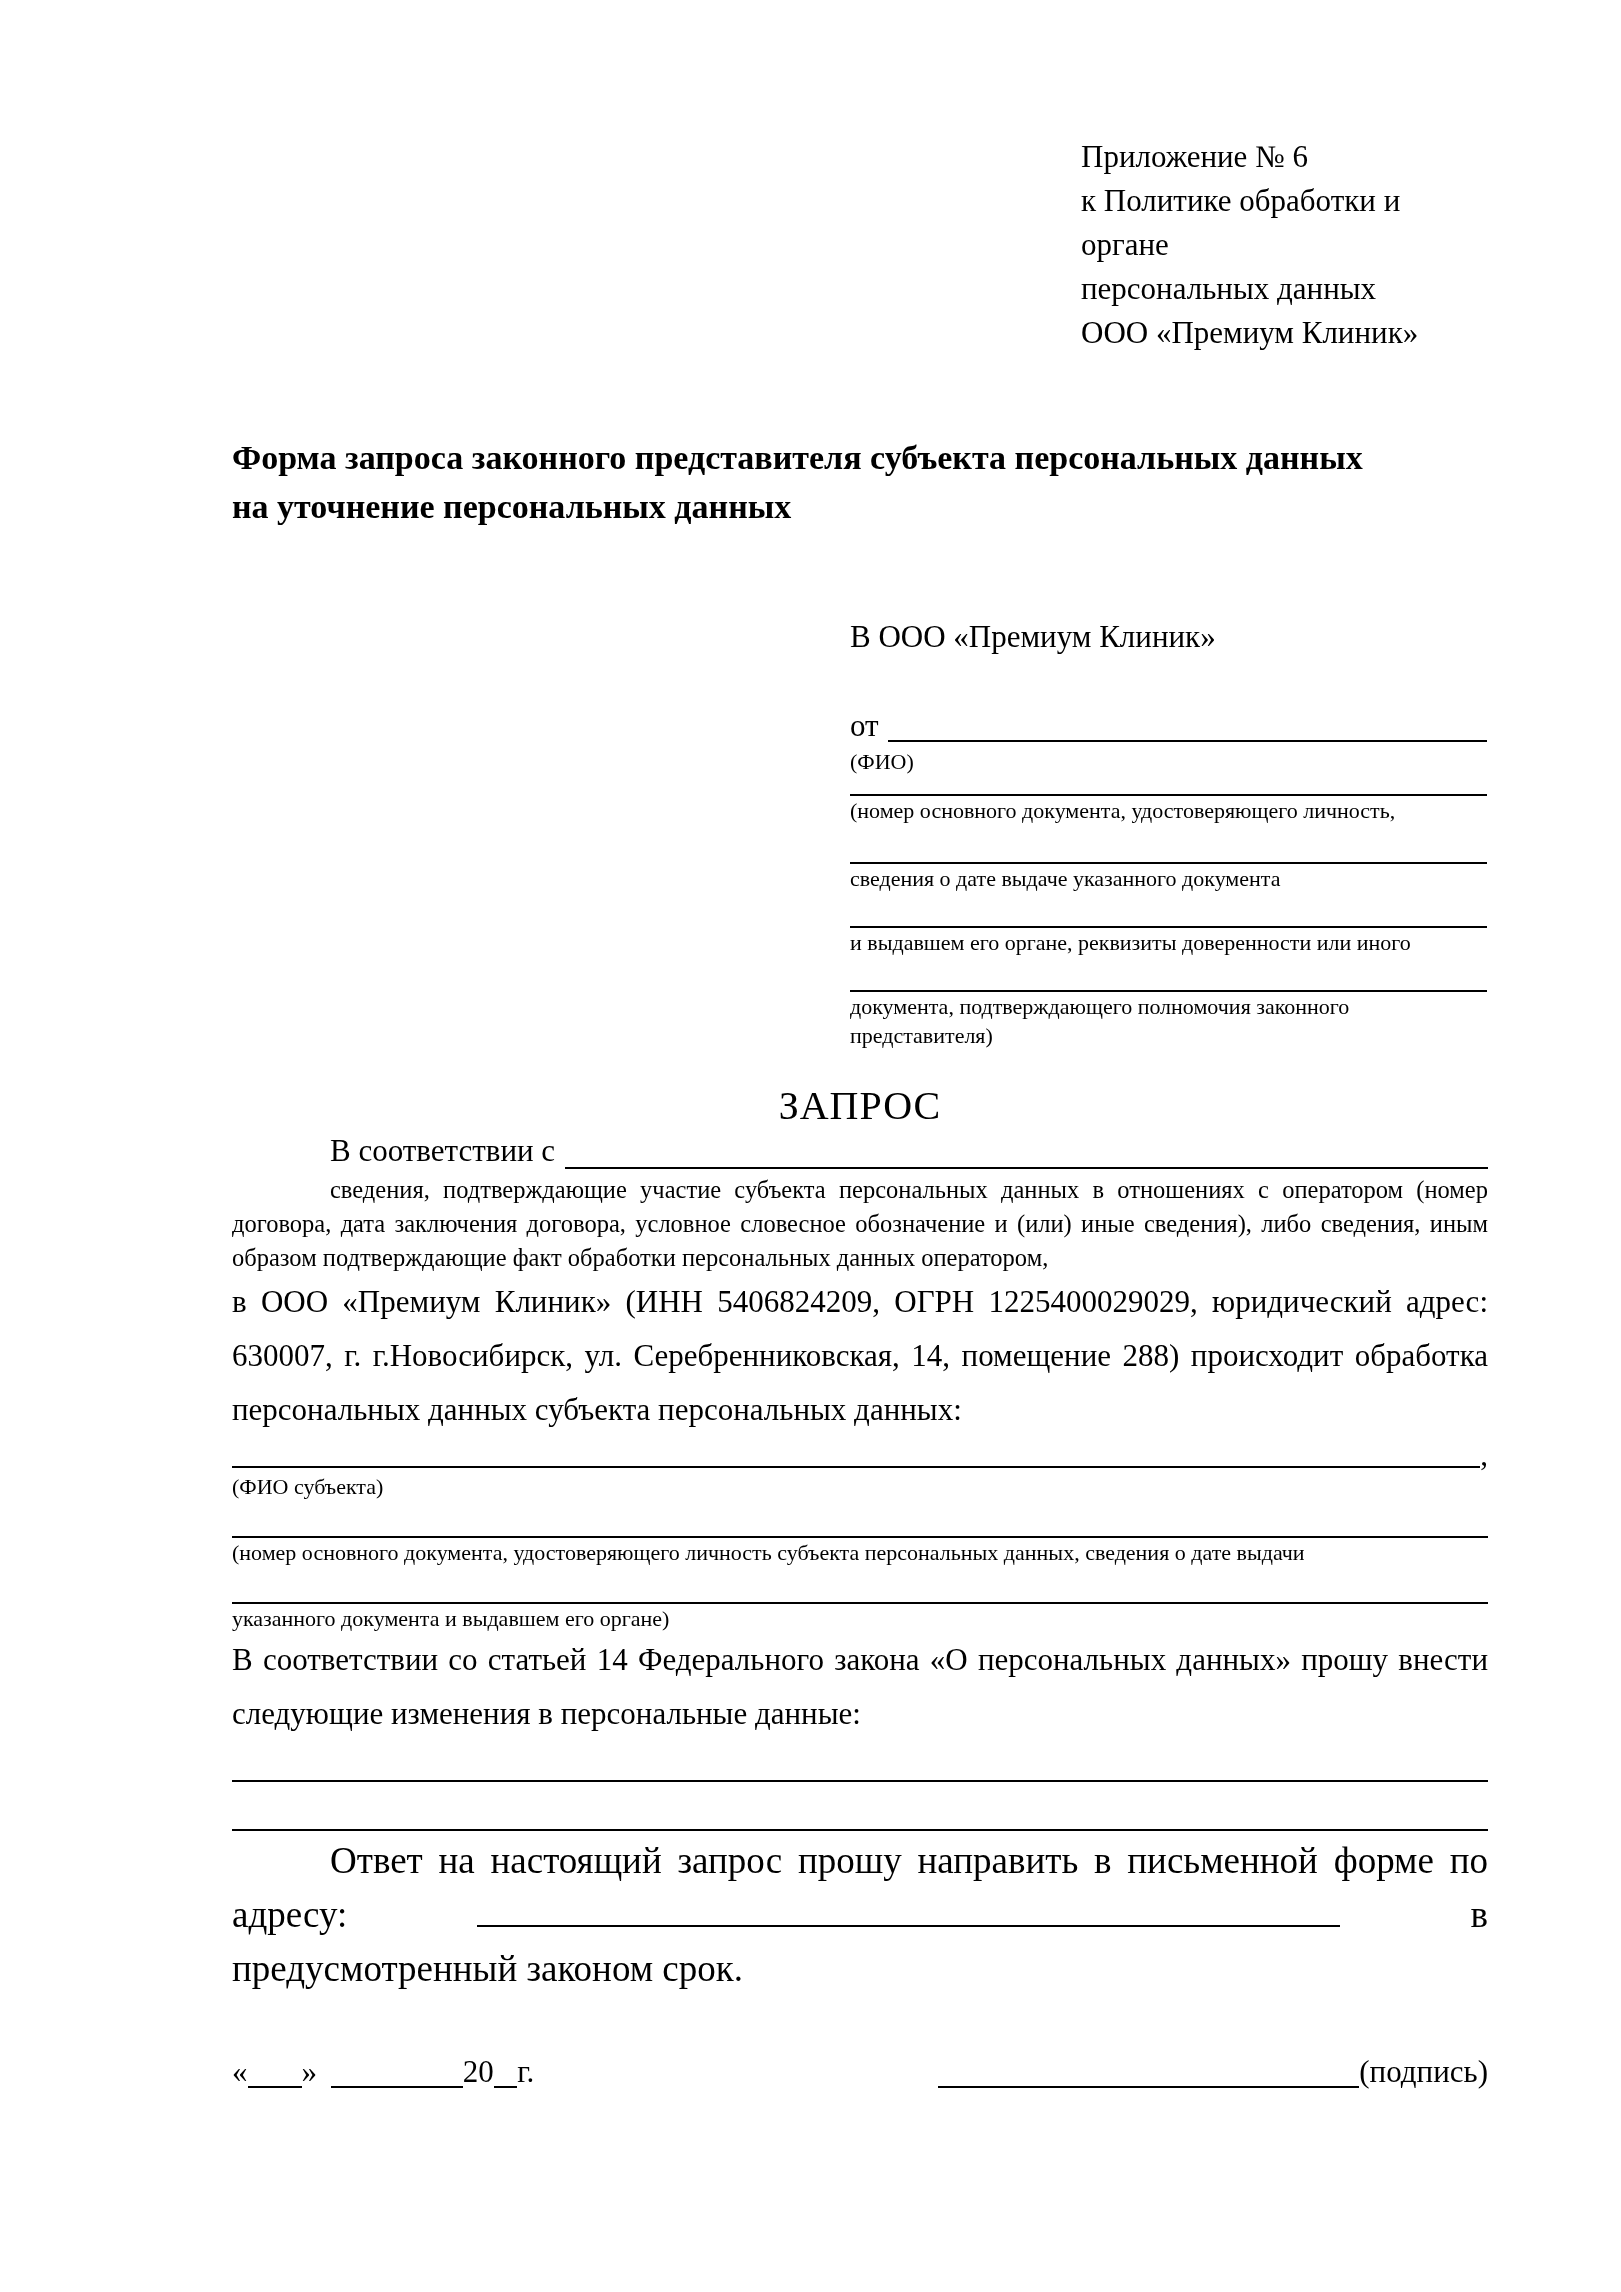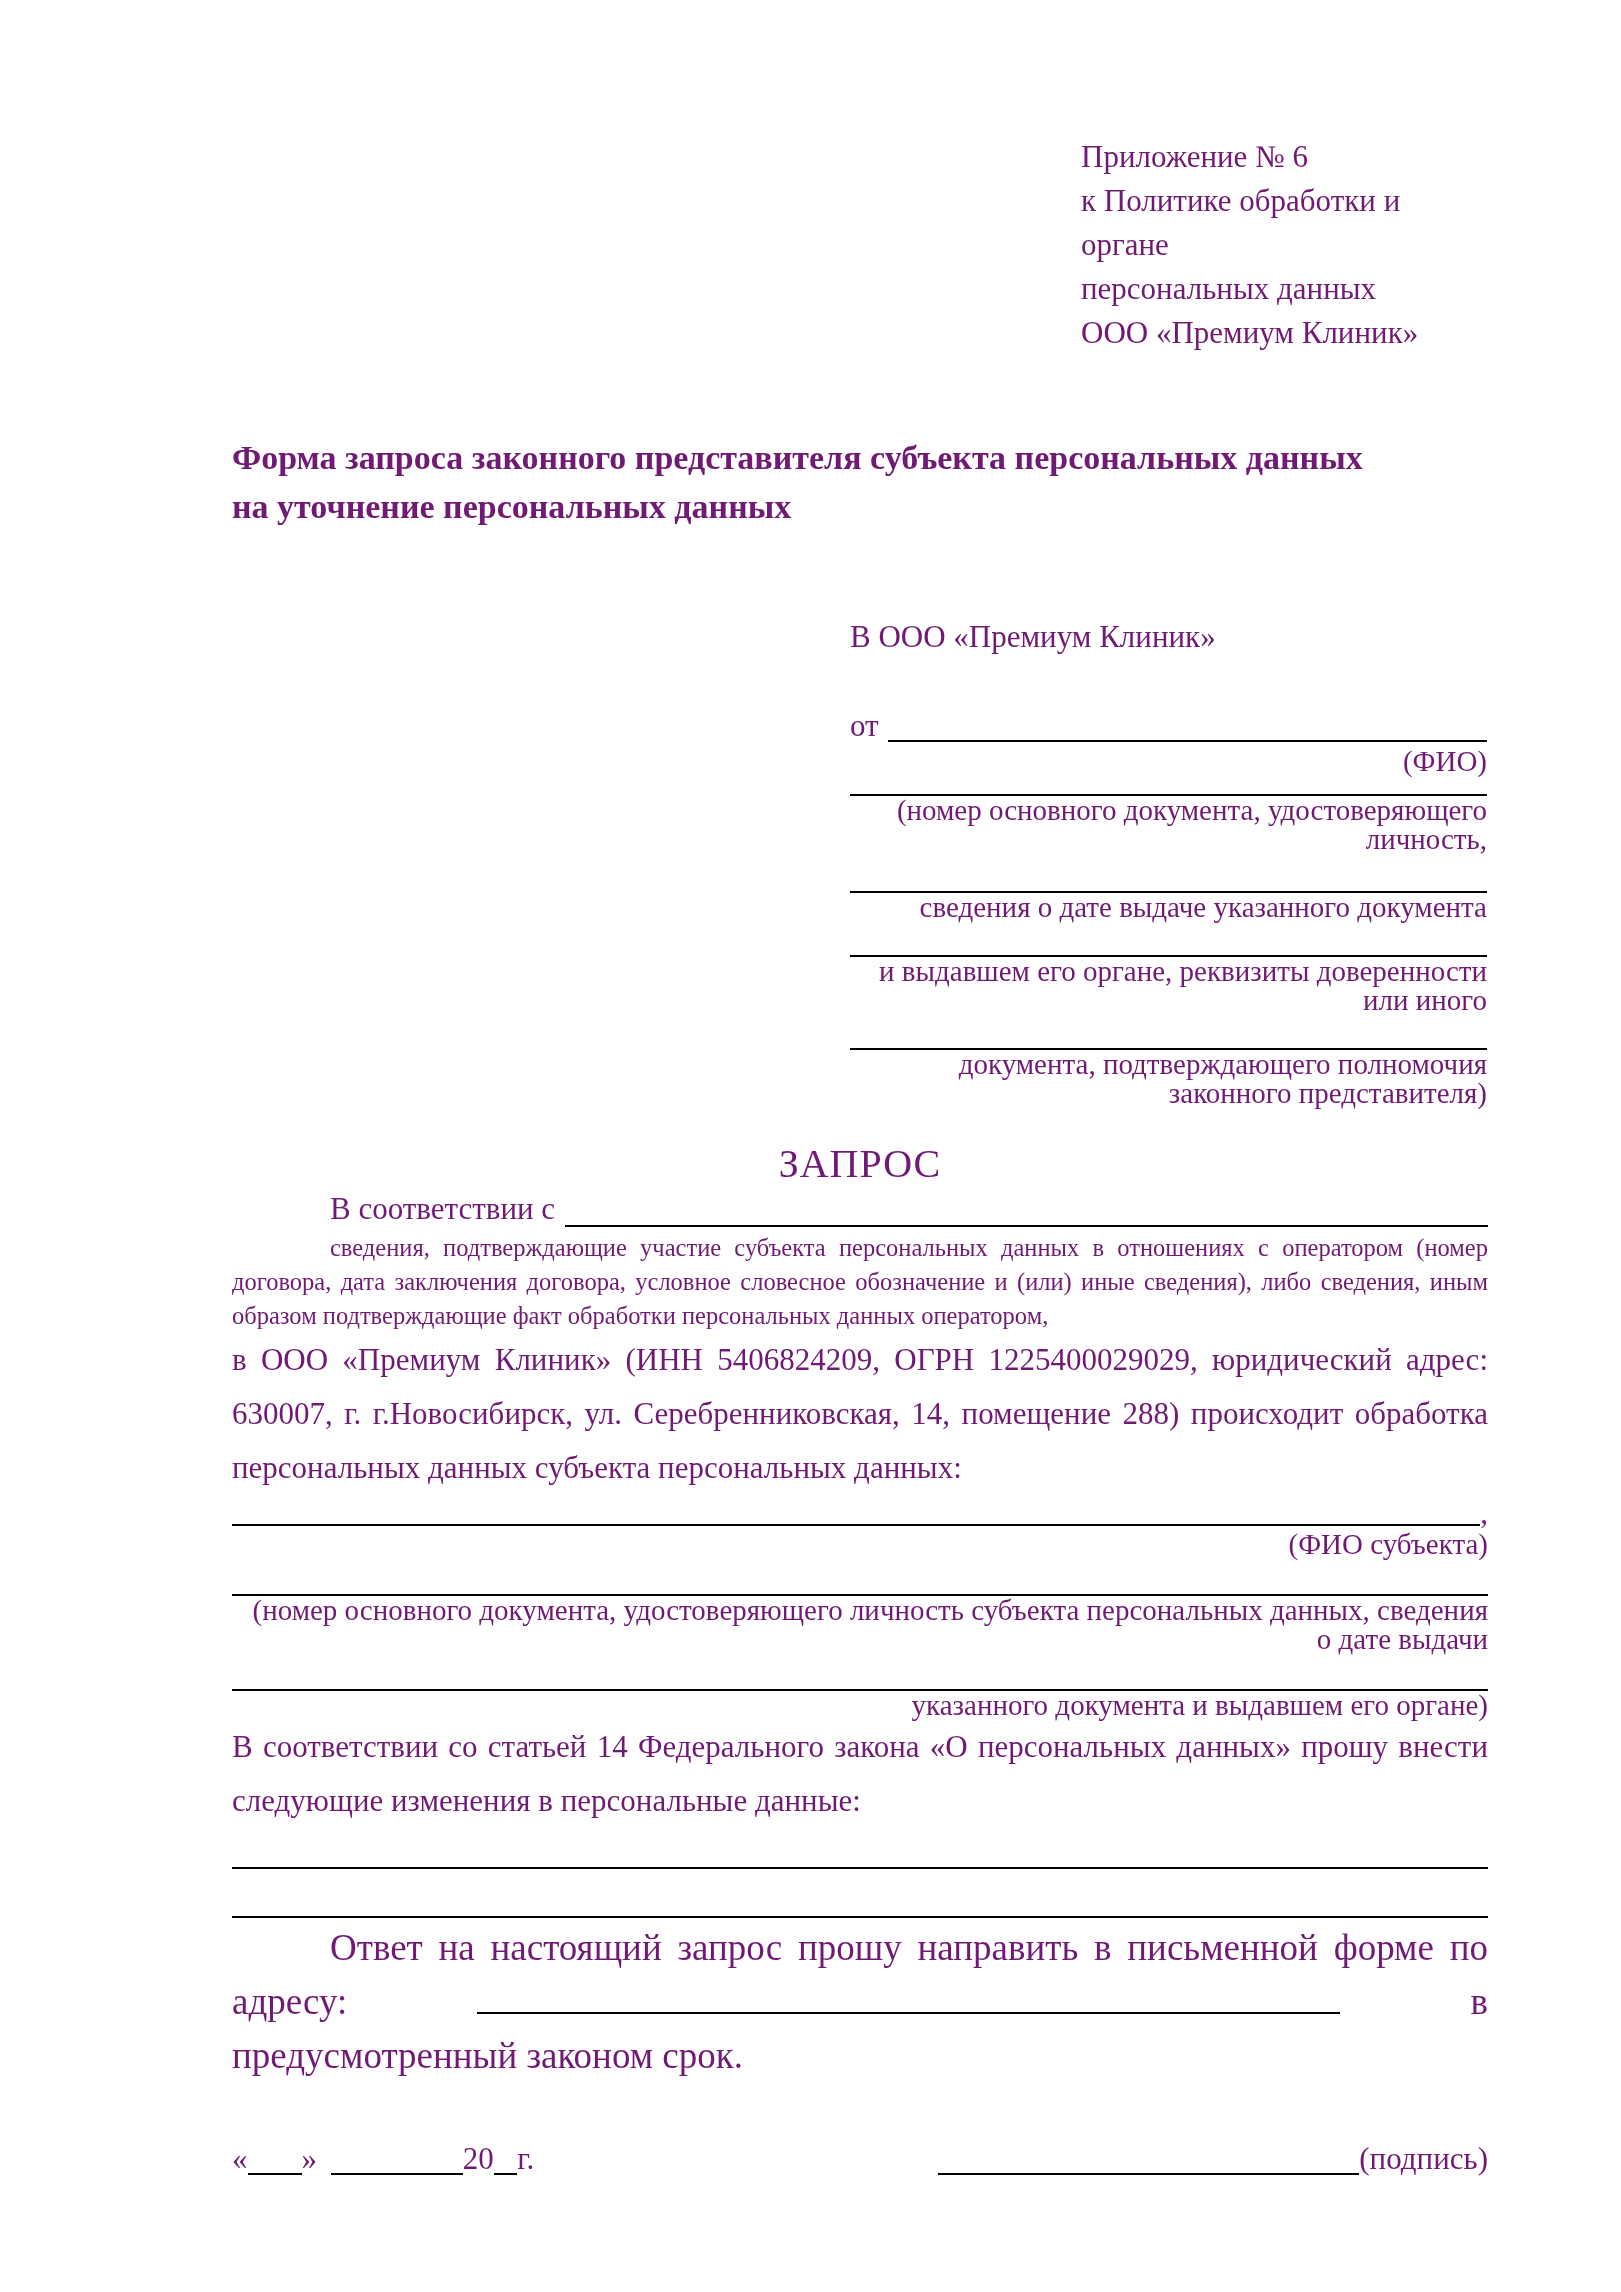--- a/index.html
+++ b/index.html
@@ -4,32 +4,32 @@
 <style>
   html,body{margin:0;padding:0;background:#e8e8e8;}
   .page{
     position:relative;
     width:1621px;height:2293px;
     margin:0 auto;
     background:#ffffff;
     box-sizing:border-box;
     padding:135px 133px 0 232px;
     font-family:"Liberation Serif","DejaVu Serif",serif;
-    color:#701a75;
+    color:#000000;
     overflow:hidden;
   }
   
   .header-block{margin-left:849px;font-size:31px;line-height:44px;}
   
   .title{margin-top:78px;text-align:left;font-weight:700;font-size:34px;line-height:49px;}
   
   .addressee{margin-top:84px;margin-left:618px;width:637px;font-size:31px;line-height:43px;}
   .from-line{display:flex;margin-top:46px;}
   .from-line .fill{flex:1 1 auto;border-bottom:2px solid #000;margin-left:9.8px;margin-bottom:4.9px;}
-  .caption{font-size:29px;line-height:29px;text-align:right;}
+  .caption{font-size:22px;line-height:29px;text-align:left;}
   .u-row{border-bottom:2px solid #000;height:37px;}
   .u-row.first{height:17.6px;}
   .u-row.h34{height:33px;}
   
   .heading-zapros{margin-top:33px;text-align:center;font-size:40px;line-height:45px;letter-spacing:1px;}
   .intro-line{display:flex;font-size:31px;line-height:45px;}
   .intro-line .label{margin-left:98px;white-space:nowrap;text-align:center;}
   .intro-line .fill{flex:1 1 auto;border-bottom:2px solid #000;margin-left:9.8px;margin-bottom:3.9px;}
   .fineprint{font-size:24.5px;line-height:34px;text-align:justify;text-indent:98px;}
   .para{font-size:31px;line-height:54px;text-align:justify;}

